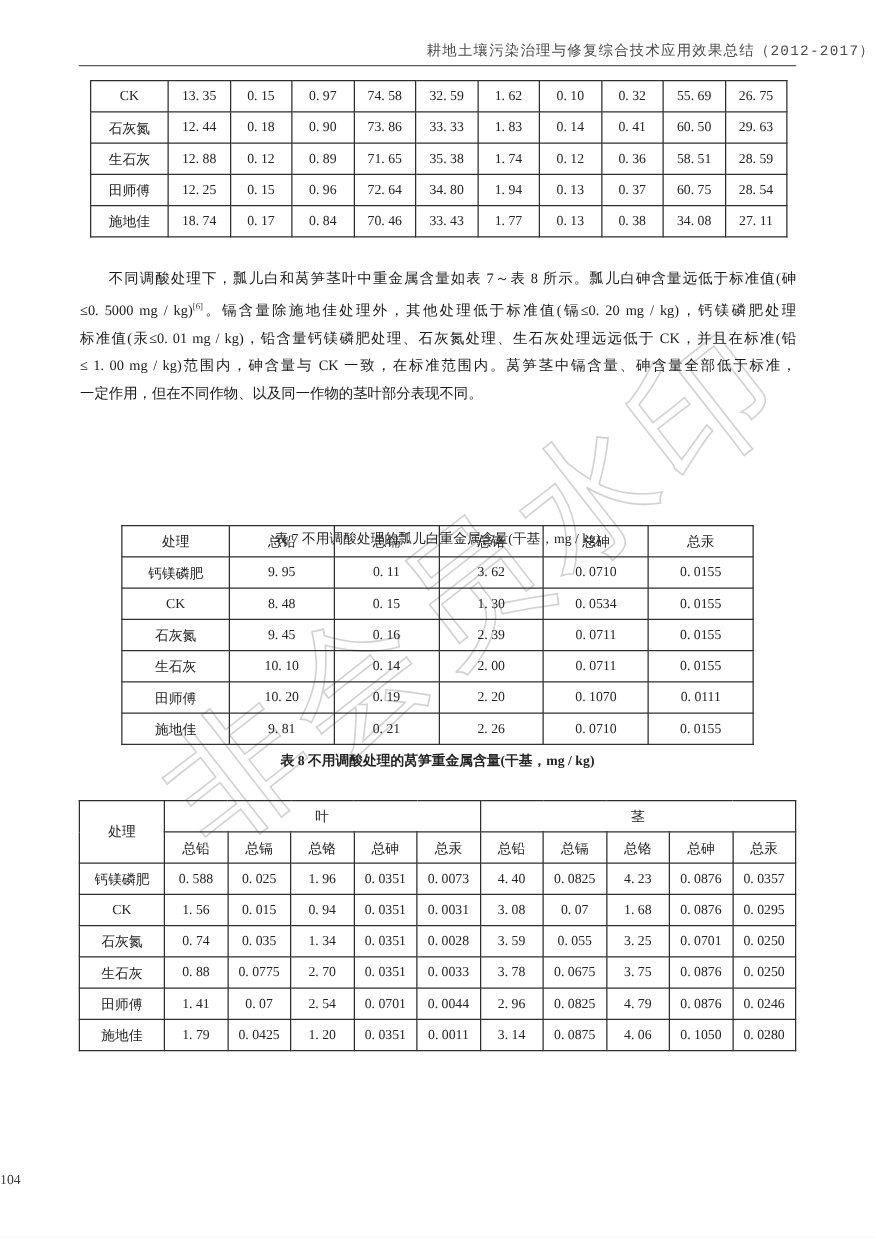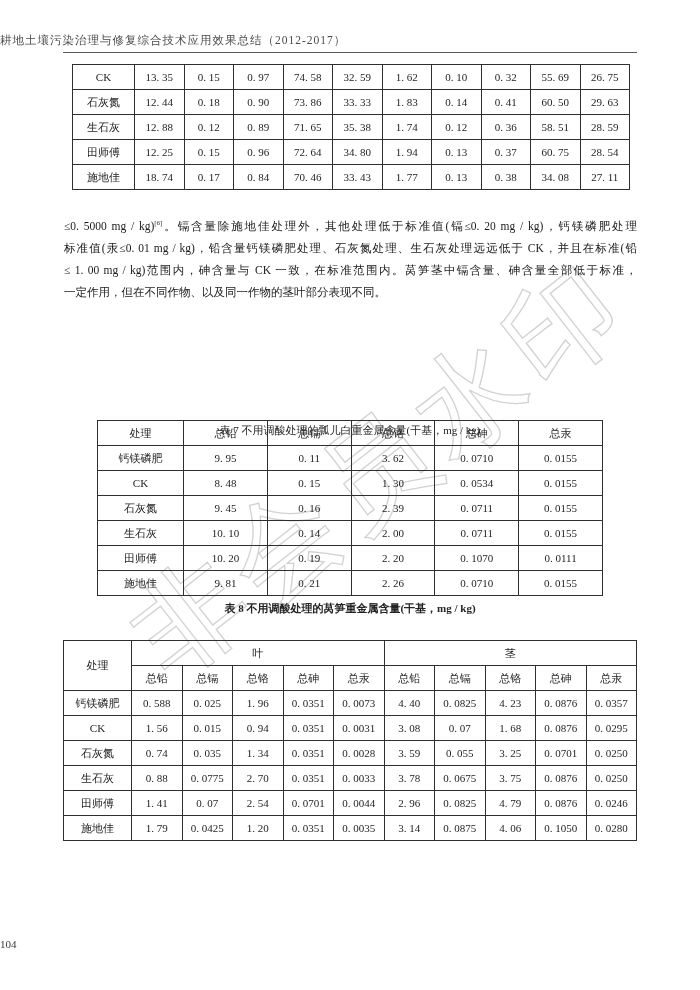--- a/index.html
+++ b/index.html
@@ -5,21 +5,21 @@
   html,body{margin:0;padding:0;background:#e8e8e8;}
   .page{
     position:relative;width:700px;height:990px;margin:0 auto;
     background:#ffffff;overflow:hidden;
     font-family:"Liberation Serif","DejaVu Serif",serif;
     color:#1f1f1f;
   }
   
   .header-title{
     position:absolute;top:33px;left:0;width:100%;
-    text-align:left;font-size:11.5px;color:#4a4a4a;letter-spacing:1px;
+    text-align:right;font-size:11.5px;color:#4a4a4a;letter-spacing:1px;font-family:Liberation Mono, monospace;
   }
   .header-rule{
     position:absolute;top:52px;left:63px;width:574px;height:0;
     border-top:1px solid #5a5a5a;
   }
   
   .watermark{
     position:absolute;left:0;top:0;width:700px;height:990px;
     pointer-events:none;
   }
@@ -152,20 +152,21 @@
           <td>1. 77</td>
           <td>0. 13</td>
           <td>0. 38</td>
           <td>34. 08</td>
           <td>27. 11</td>
         </tr>
       </tbody>
   </table>
 
   <div class="para">
+      <div class="pline indent">不同调酸处理下，瓢儿白和莴笋茎叶中重金属含量如表 7～表 8 所示。瓢儿白砷含量远低于标准值(砷</div>
       <div class="pline"><span>≤0. 5000 mg / kg)</span><sup>[6]</sup><span>。镉含量除施地佳处理外，其他处理低于标准值(镉≤0. 20 mg / kg)，钙镁磷肥处理</span></div>
       <div class="pline">标准值(汞≤0. 01 mg / kg)，铅含量钙镁磷肥处理、石灰氮处理、生石灰处理远远低于 CK，并且在标准(铅</div>
       <div class="pline">≤ 1. 00 mg / kg)范围内，砷含量与 CK 一致，在标准范围内。莴笋茎中镉含量、砷含量全部低于标准，</div>
       <div class="pline last">一定作用，但在不同作物、以及同一作物的茎叶部分表现不同。</div>
     </div>
 
   <div class="caption caption7">表 7 不用调酸处理的瓢儿白重金属含量(干基，mg / kg)</div>
   <table class="t table7">
     <colgroup>
       <col style="width:86px">
@@ -336,21 +337,21 @@
           <td>4. 79</td>
           <td>0. 0876</td>
           <td>0. 0246</td>
         </tr>
         <tr>
           <td>施地佳</td>
           <td>1. 79</td>
           <td>0. 0425</td>
           <td>1. 20</td>
           <td>0. 0351</td>
-          <td>0. 0035</td>
+          <td>0. 0011</td>
           <td>3. 14</td>
           <td>0. 0875</td>
           <td>4. 06</td>
           <td>0. 1050</td>
           <td>0. 0280</td>
         </tr>
       </tbody>
   </table>
 
   <div class="page-number">104</div>

